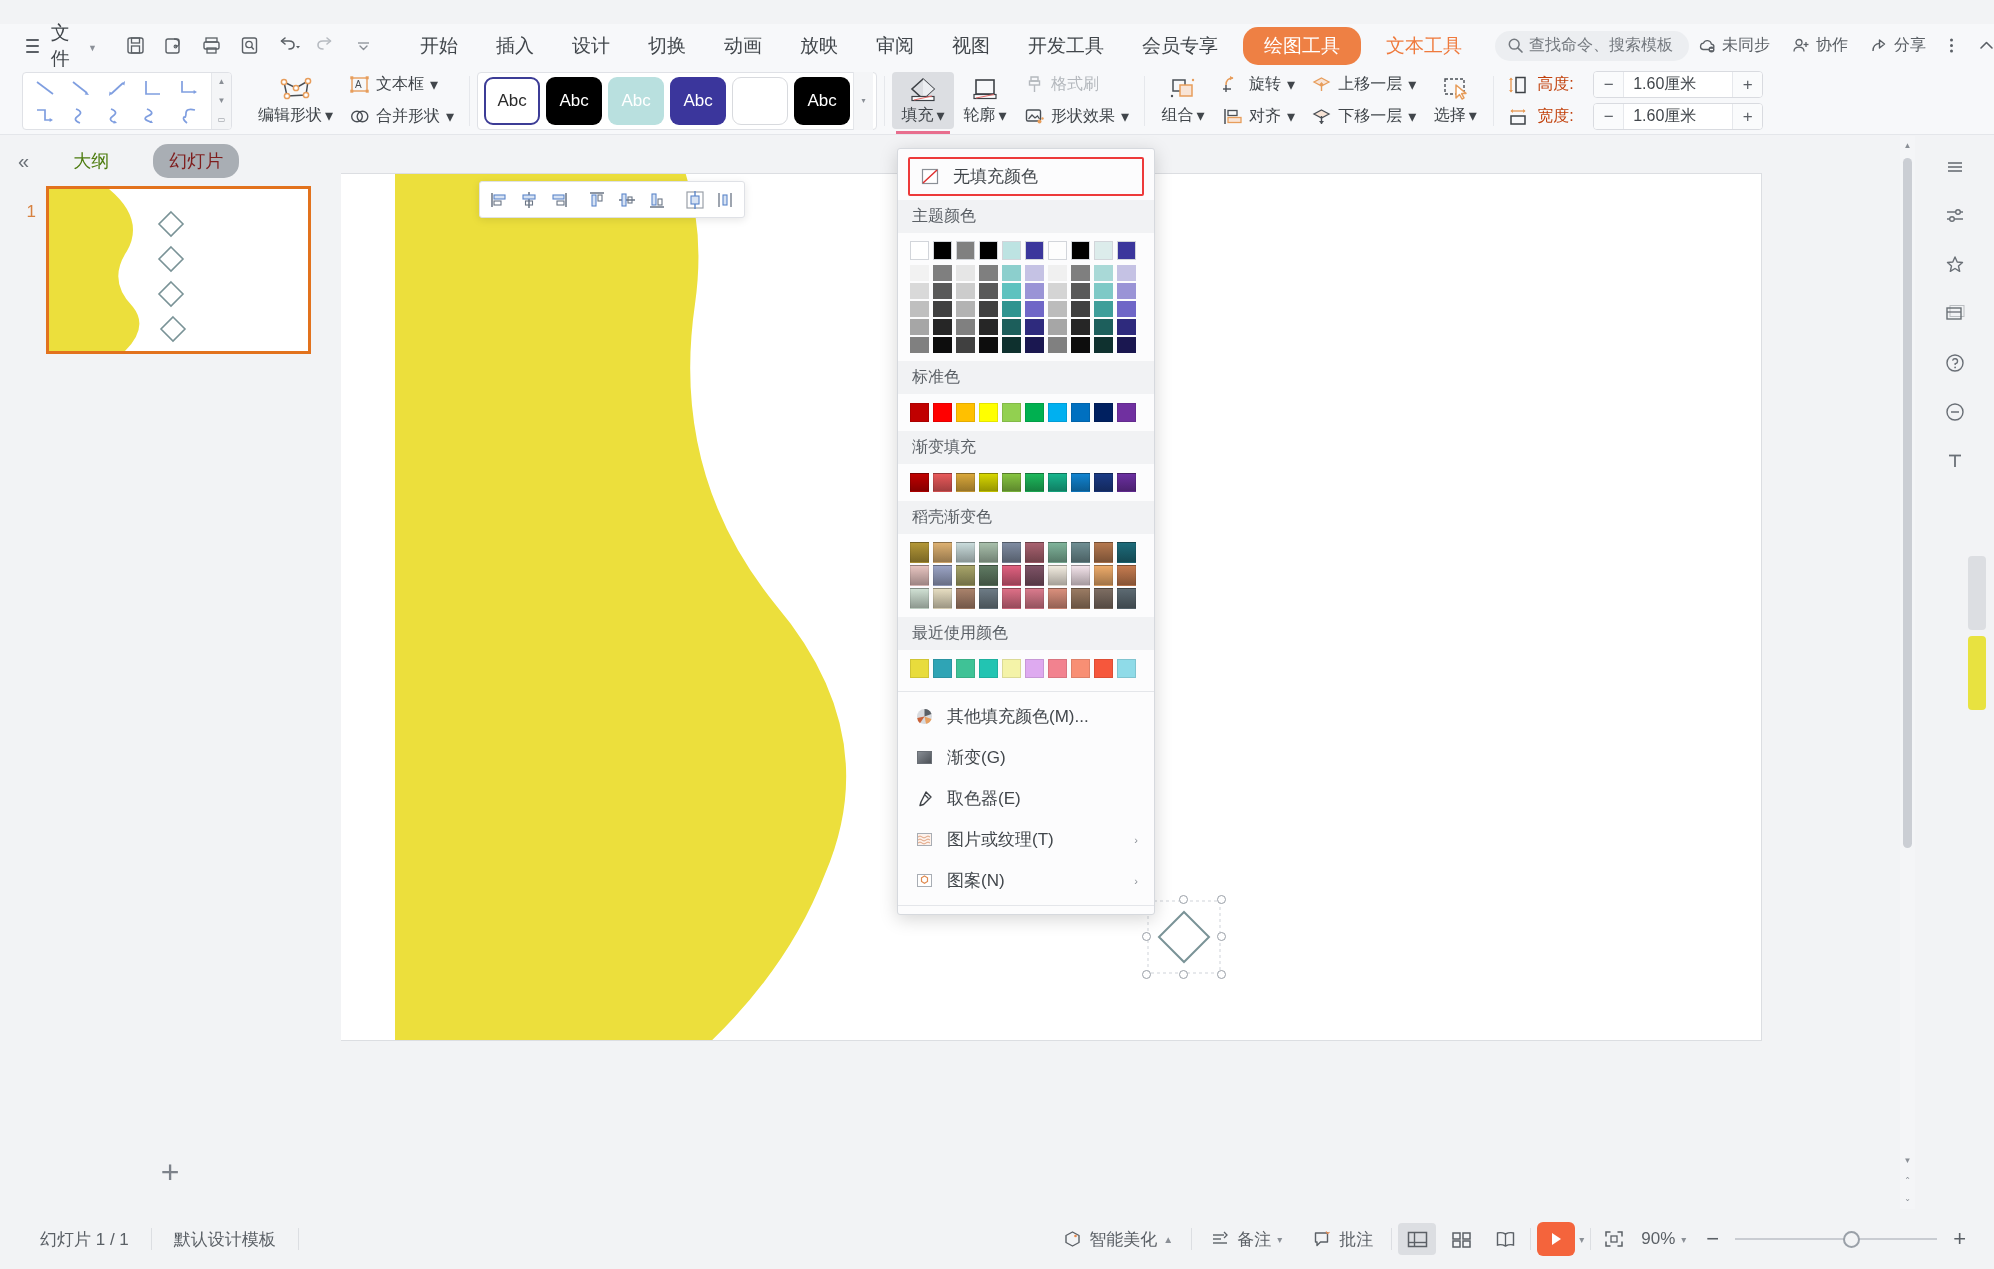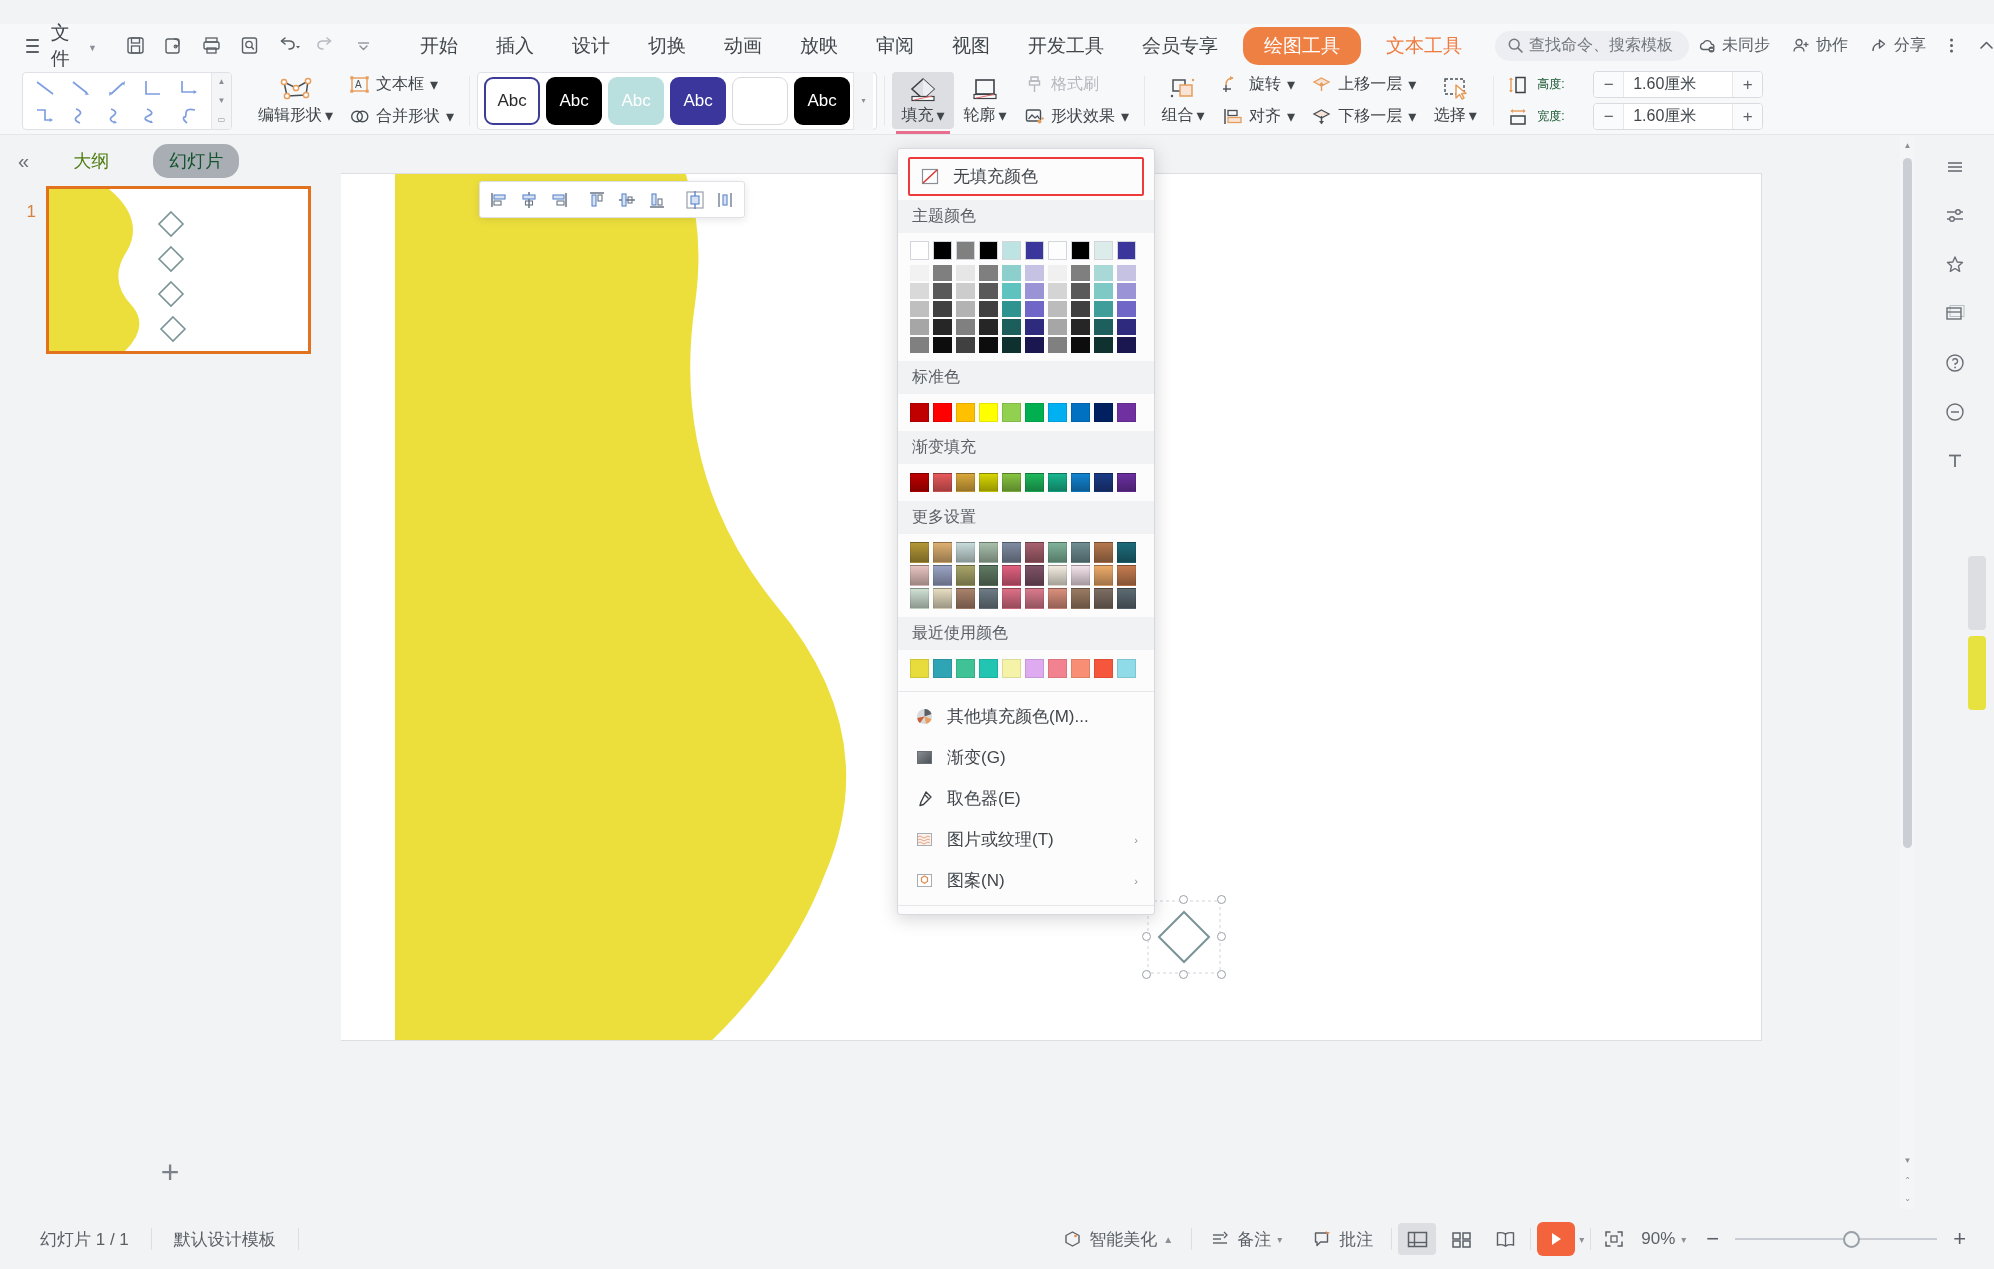--- a/index.html
+++ b/index.html
@@ -68,28 +68,28 @@
   
   .fillbtn { background:#dcdee2; position:relative; }
   .fillbtn::after { content:""; position:absolute; left:4px; right:4px; bottom:-5px; height:3px; background:#e86e8e; }
 
   
   .sizefield { display:flex; align-items:center; border:1px solid #d9dbe0; border-radius:4px; background:#fff; height:27px; overflow:hidden; }
   .sizefield .mb,.sizefield .pb { width:29px; height:100%; display:flex; align-items:center; justify-content:center; color:#5b6066; font-size:17px; cursor:pointer; background:#fafbfc; }
   .sizefield .val { width:110px; text-align:left; padding-left:9px; font-size:16px; color:#41464b; border-left:1px solid #e6e8ec; border-right:1px solid #e6e8ec; height:100%; display:flex; align-items:center; cursor:text; }
   .sizerow { display:flex; align-items:center; gap:8px; margin-bottom:5px; }
   .sizerow:last-child { margin-bottom:0; }
-  .sizelbl { font-size:12px; color:#14532d; width:48px; }
+  .sizelbl { font-size:16px; color:#c2410c; width:48px; }
 
   
   .leftpanel { position:absolute; left:0; top:136px; width:340px; bottom:60px; background:#f2f3f5; }
   .lp-head { display:flex; align-items:center; height:50px; padding:0 18px; gap:28px; }
   .collapse { font-size:20px; color:#6a6f76; cursor:pointer; }
   .lp-tab { font-size:18px; color:#4d7c0f; padding:5px 16px; border-radius:15px; cursor:pointer; }
-  .lp-tab.active { background:#a9aeb4; color:#14532d; }
+  .lp-tab.active { background:#a9aeb4; color:#7f1d1d; }
   .thumbwrap { display:flex; align-items:flex-start; padding-left:18px; }
   .thumbnum { font-size:17px; color:#d7813f; width:18px; text-align:right; margin-top:16px; }
   .thumb { position:relative; width:265px; height:168px; margin-left:10px; background:#fff; border:3px solid #e2721d; overflow:hidden; }
   .addslide { position:absolute; left:0; bottom:18px; width:340px; text-align:center; font-size:32px; color:#7d828a; cursor:pointer; font-weight:300; }
 
   
   .editwrap { position:absolute; left:341px; top:136px; right:78px; bottom:60px; background:#f2f3f5; }
   .canvasbox { position:absolute; left:0; top:0; right:0; bottom:66px; overflow:hidden; }
   .slide { position:absolute; left:-10px; top:38px; width:1430px; height:866px; background:#fff; box-shadow:0 0 0 1px #dcdee2; }
   .notesbar { position:absolute; left:0; right:0; bottom:0; height:66px; background:#f2f3f5; border-top:1px solid #e4e6ea; display:flex; align-items:center; padding-left:22px; gap:10px; }
@@ -799,21 +799,21 @@
         <div class="sw" style="background: linear-gradient(rgb(217, 167, 58), rgb(152, 117, 41));"></div>
         <div class="sw" style="background: linear-gradient(rgb(215, 214, 0), rgb(151, 150, 0));"></div>
         <div class="sw" style="background: linear-gradient(rgb(134, 196, 64), rgb(94, 137, 45));"></div>
         <div class="sw" style="background: linear-gradient(rgb(30, 184, 92), rgb(21, 129, 64));"></div>
         <div class="sw" style="background: linear-gradient(rgb(23, 181, 141), rgb(16, 127, 99));"></div>
         <div class="sw" style="background: linear-gradient(rgb(17, 131, 208), rgb(12, 92, 146));"></div>
         <div class="sw" style="background: linear-gradient(rgb(27, 58, 133), rgb(19, 41, 93));"></div>
         <div class="sw" style="background: linear-gradient(rgb(107, 47, 160), rgb(75, 33, 112));"></div>
       </div>
 
-    <div class="secthead">更多设置</div>
+    <div class="secthead">稻壳渐变色</div>
     <div class="swgrid" style="flex-direction:column;gap:2px;" id="docergrid">
         <div style="display: flex; gap: 4px;">
           <div class="sw" style="height: 21px; background: linear-gradient(rgb(179, 151, 55), rgb(122, 103, 37)); border: 1px solid rgba(0, 0, 0, 0.08);"></div>
           <div class="sw" style="height: 21px; background: linear-gradient(rgb(221, 176, 113), rgb(150, 120, 77)); border: 1px solid rgba(0, 0, 0, 0.08);"></div>
           <div class="sw" style="height: 21px; background: linear-gradient(rgb(201, 219, 219), rgb(137, 149, 149)); border: 1px solid rgba(0, 0, 0, 0.08);"></div>
           <div class="sw" style="height: 21px; background: linear-gradient(rgb(168, 191, 171), rgb(114, 130, 116)); border: 1px solid rgba(0, 0, 0, 0.08);"></div>
           <div class="sw" style="height: 21px; background: linear-gradient(rgb(127, 139, 161), rgb(86, 95, 109)); border: 1px solid rgba(0, 0, 0, 0.08);"></div>
           <div class="sw" style="height: 21px; background: linear-gradient(rgb(168, 97, 111), rgb(114, 66, 75)); border: 1px solid rgba(0, 0, 0, 0.08);"></div>
           <div class="sw" style="height: 21px; background: linear-gradient(rgb(127, 179, 154), rgb(86, 122, 105)); border: 1px solid rgba(0, 0, 0, 0.08);"></div>
           <div class="sw" style="height: 21px; background: linear-gradient(rgb(111, 142, 147), rgb(75, 97, 100)); border: 1px solid rgba(0, 0, 0, 0.08);"></div>

